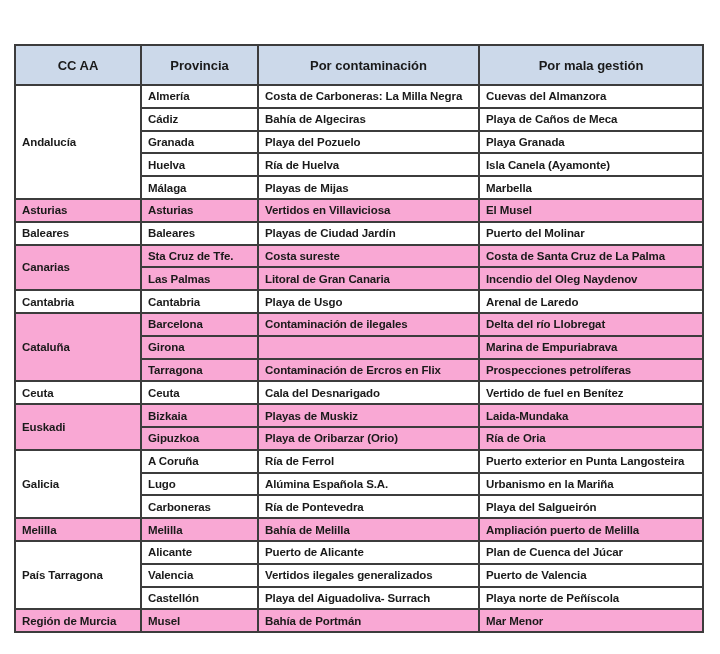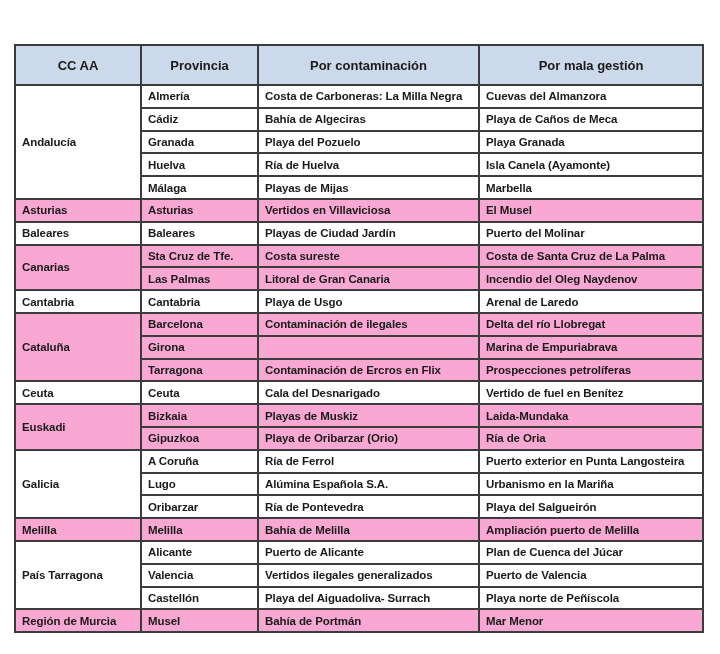--- a/index.html
+++ b/index.html
@@ -180,21 +180,21 @@
           <td>A Coruña</td>
           <td><span>Ría de Ferrol</span><span class="it"></span></td>
           <td>Puerto exterior en Punta Langosteira</td>
         </tr>
         <tr>
           <td>Lugo</td>
           <td><span>Alúmina Española S.A.</span><span class="it"></span></td>
           <td>Urbanismo en la Mariña</td>
         </tr>
         <tr>
-          <td>Oribarzar</td>
+          <td>Carboneras</td>
           <td><span>Ría de Pontevedra</span><span class="it"></span></td>
           <td>Playa del Salgueirón</td>
         </tr>
         <tr class="shaded">
           <td rowspan="1" class="ccaa-col">Melilla</td>
           <td>Melilla</td>
           <td><span>Bahía de Melilla</span><span class="it"></span></td>
           <td>Ampliación puerto de Melilla</td>
         </tr>
         <tr>

